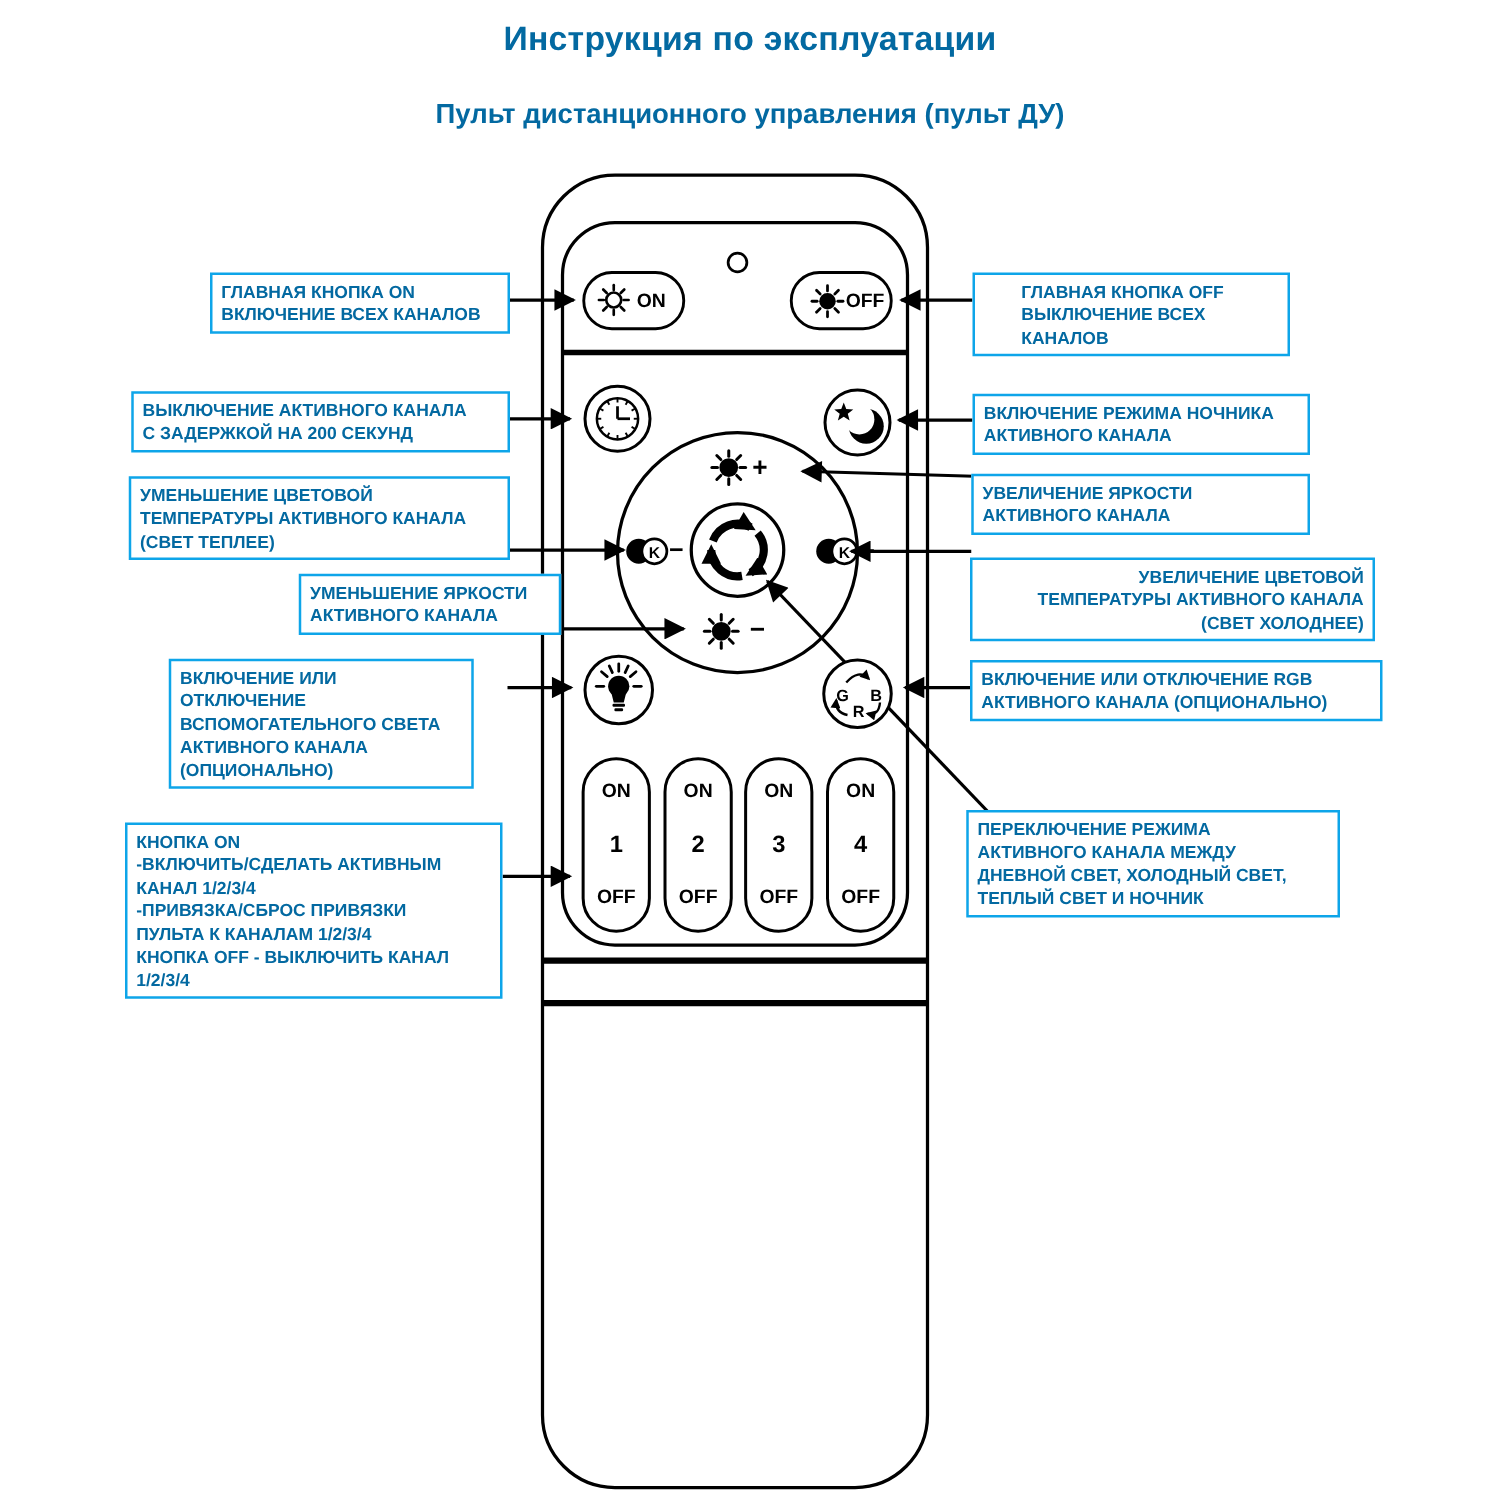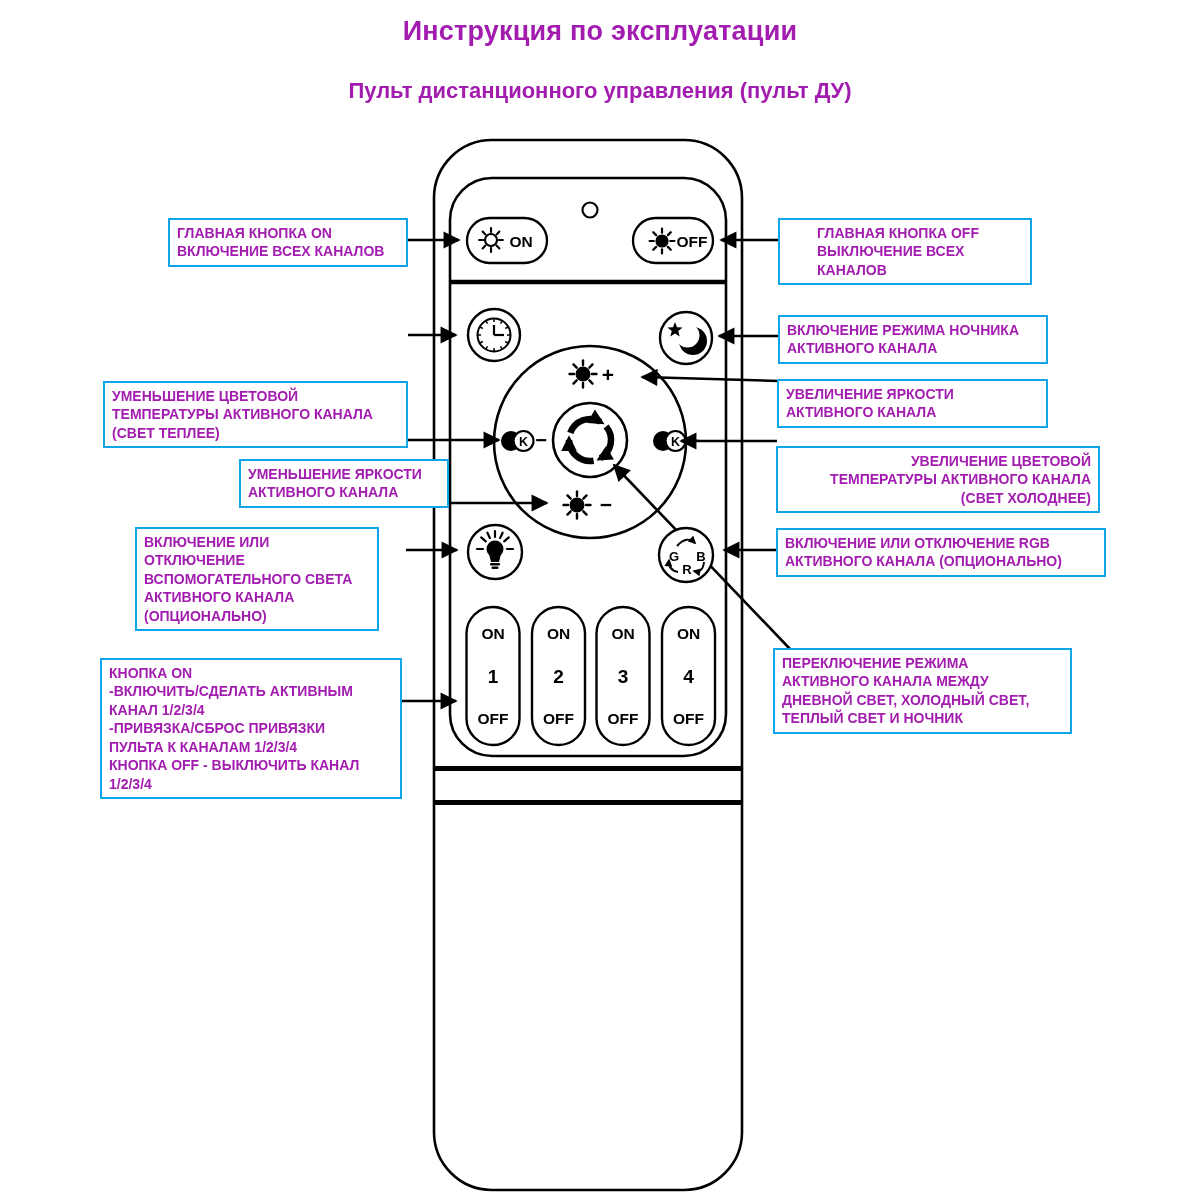--- a/index.html
+++ b/index.html
@@ -1,37 +1,39 @@
 <!DOCTYPE html>
 <html><head>
 <meta charset="utf-8">
 <style>
   html,body { margin:0; padding:0; background:#fff; }
   #page { position:relative; width:1200px; height:1200px; background:#fff; overflow:hidden;
-          font-family:"Liberation Sans", sans-serif; color:#a21caf; }
+          font-family:"Liberation Sans", sans-serif; color:#0369a1; }
   #diagram-svg { position:absolute; left:0; top:0; z-index:0; }
   .doc-title { position:absolute; left:0; right:0; top:16px; text-align:center;
                font-size:27px; font-weight:700; letter-spacing:0.2px; }
   .doc-subtitle { position:absolute; left:0; right:0; top:78px; text-align:center;
                   font-size:22px; font-weight:700; }
   .callout { position:absolute; z-index:2; border:2px solid #0ea5e9; background:#fff;
              font-size:14px; font-weight:700; line-height:1.32; padding:4px 7px;
              white-space:pre-line; box-sizing:border-box; }
   .t { font-family:"Liberation Sans", sans-serif; font-weight:700; fill:#000; }
 </style>
 </head>
 <body>
 
 <div id="page">
 
   <div class="doc-title">Инструкция по эксплуатации</div>
   <div class="doc-subtitle">Пульт дистанционного управления (пульт ДУ)</div>
 
   <div class="callout" style="left:168px; top:218px; width:240px;">ГЛАВНАЯ КНОПКА ON
 ВКЛЮЧЕНИЕ ВСЕХ КАНАЛОВ</div>
+  <div class="callout" style="left:105px; top:313px; width:303px;">ВЫКЛЮЧЕНИЕ АКТИВНОГО КАНАЛА
+С ЗАДЕРЖКОЙ НА 200 СЕКУНД</div>
   <div class="callout" style="left:103px; top:381px; width:305px;">УМЕНЬШЕНИЕ ЦВЕТОВОЙ
 ТЕМПЕРАТУРЫ АКТИВНОГО КАНАЛА
 (СВЕТ ТЕПЛЕЕ)</div>
   <div class="callout" style="left:197px; top:459px; width:210px;margin-left:42px;">УМЕНЬШЕНИЕ ЯРКОСТИ
 АКТИВНОГО КАНАЛА</div>
   <div class="callout" style="left:135px; top:527px; width:244px;">ВКЛЮЧЕНИЕ ИЛИ ОТКЛЮЧЕНИЕ
 ВСПОМОГАТЕЛЬНОГО СВЕТА
 АКТИВНОГО КАНАЛА
 (ОПЦИОНАЛЬНО)</div>
   <div class="callout" style="left:100px; top:658px; width:302px;">КНОПКА ON

